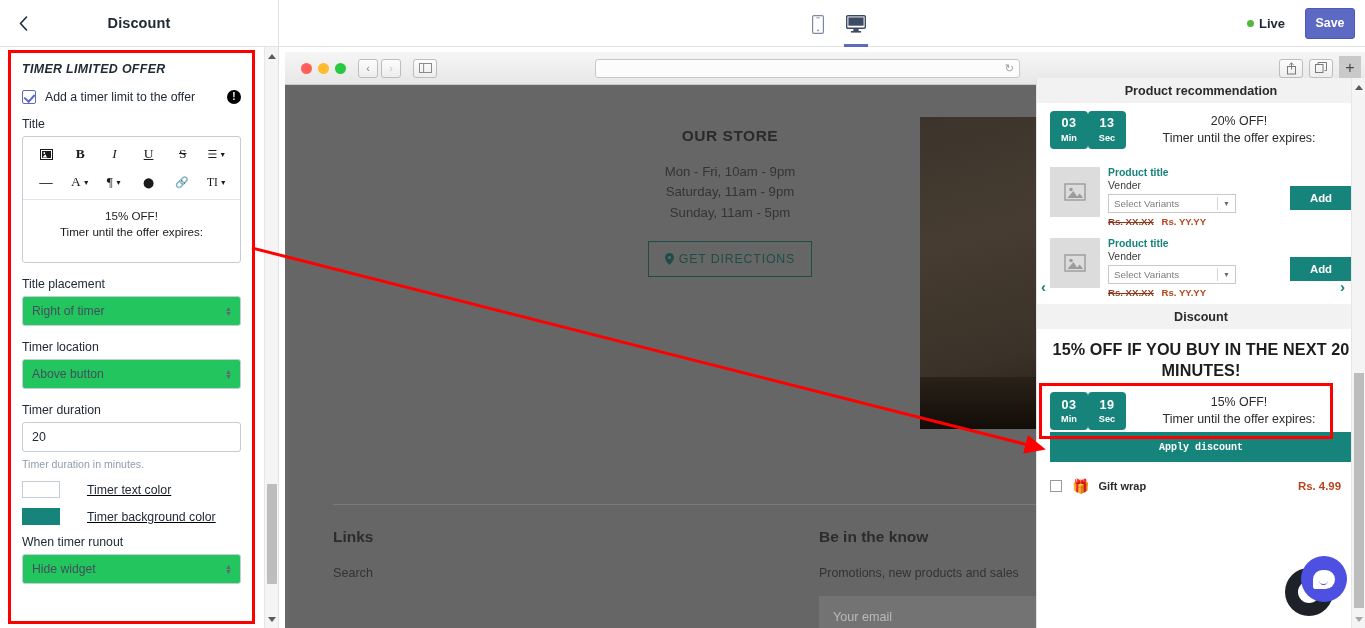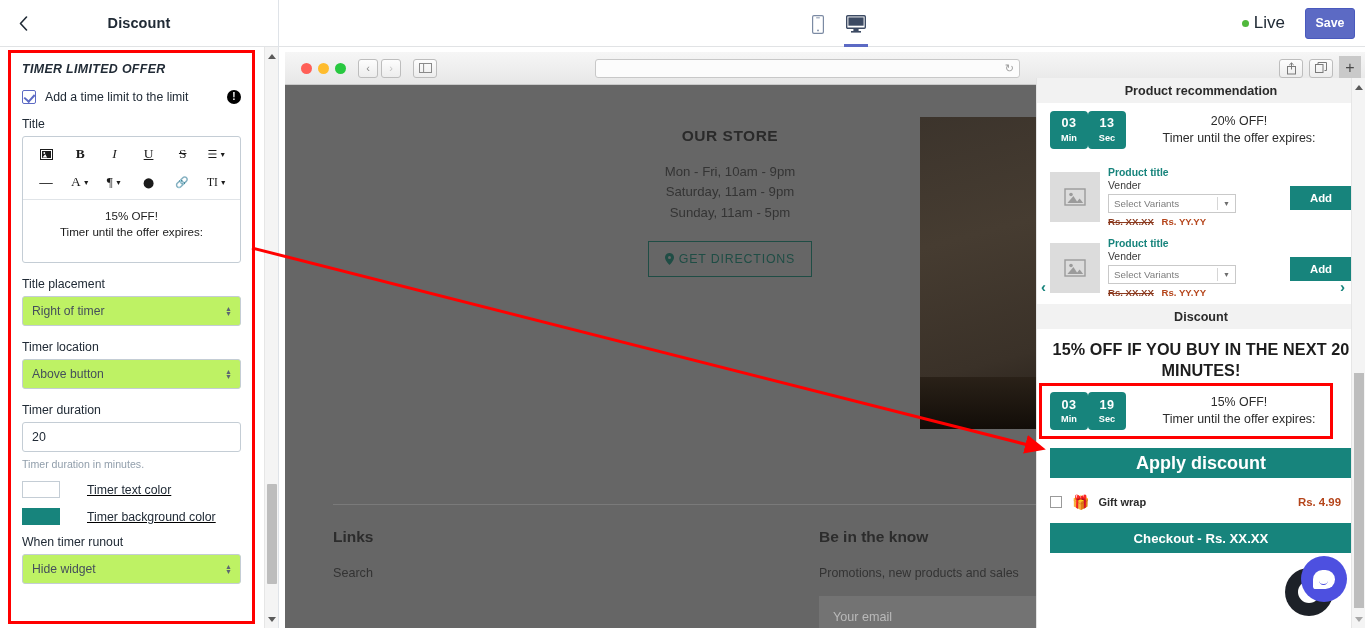--- a/index.html
+++ b/index.html
@@ -83,21 +83,21 @@
   .tb-btn .car { font-size: 7px; margin-left:2px; font-family:"Liberation Sans",sans-serif; }
   .editor-sep { height:1px; background:#e0e4e8; }
   .editor-body {
     min-height: 62px; padding: 8px 6px; text-align:center;
     font-size: 11.6px; color:#1b1b1b; line-height: 1.42;
   }
 
   .select-wrap { position:relative; margin-bottom: 14px; }
   select.sel, .sel {
     width: 100%; height: 30px; border:1px solid #c4cdd5; border-radius:3px;
-    background: #bef264; font-size: 12.2px; color:#454f5b;
+    background: #22c55e; font-size: 12.2px; color:#454f5b;
     padding: 0 26px 0 9px; appearance:none; -webkit-appearance:none;
     font-family:"Liberation Sans", sans-serif; cursor:pointer;
     display:flex; align-items:center;
   }
   .sel-arrows {
     position:absolute; right:9px; top:50%; transform:translateY(-50%);
     display:flex; flex-direction:column; line-height:5px; color:#5c6671;
     font-size:7px; pointer-events:none;
   }
   input.txt {
@@ -142,21 +142,21 @@
     width: 38px; height: 40px; display:flex; align-items:center; justify-content:center;
     cursor:pointer; position:relative; padding-bottom: 6px;
   }
   .dev-btn.active:after {
     content:""; position:absolute; bottom:0; left:7px; right:7px; height:3px; background:#5c6ac4;
   }
   #live-indicator {
     position:absolute; right: 80px; display:flex; align-items:center; gap:5px;
   }
   .live-dot { width:7px; height:7px; border-radius:50%; background:#50b83c; }
-  .live-text { font-size:17px; color:#212b36; }
+  .live-text { font-size:13px; color:#212b36;font-weight:bold; }
   #save-button {
     position:absolute; right: 10px; width: 50px; height: 31px;
     background:#5c6ac4; border:1px solid #4959bd; border-radius:3px;
     color:#fff; font-size:12.4px; font-weight:600;
     display:flex; align-items:center; justify-content:center; cursor:pointer;
   }
 
   
   #preview {
     position:absolute; left:285px; top:47px; width:1080px; height:581px; background:#fff;
@@ -240,21 +240,21 @@
   .timer-row { display:flex; align-items:center; }
   .tbox {
     width: 38px; height: 38px; background:#17847c; border-radius:4px; color:#fff;
     display:flex; flex-direction:column; align-items:center; justify-content:center;
   }
   .tbox .num { font-size: 12.6px; font-weight:700; line-height:1.05; letter-spacing:.4px; }
   .tbox .unit { font-size: 9.2px; font-weight:700; margin-top:2px; }
   .timer-caption { flex:1; text-align:center; font-size: 12.4px; color:#2b2b2b; line-height:1.38; }
   .timer-caption .l1 { display:block; }
 
-  .prod-row { display:flex; align-items:center; margin-top: 10px; position:relative; }
+  .prod-row { display:flex; align-items:flex-start; margin-top: 10px; position:relative; }
   .prod-thumb {
     width: 50px; height: 50px; background:#dcdcdc; flex:none;
     display:flex; align-items:center; justify-content:center;
   }
   .prod-info { margin-left: 8px; flex:1; }
   .prod-title { font-size:10.4px; font-weight:700; color:#17847c; }
   .prod-vendor { font-size:10.4px; color:#3a3a3a; margin-top:2px; }
   .variant-sel {
     margin-top:3px; width: 128px; height: 19px; border:1px solid #c9c9c9; background:#fff;
     display:flex; align-items:center; font-size:9.8px; color:#7d7d7d; padding-left:5px;
@@ -280,23 +280,23 @@
   #discount-head {
     text-align:center; font-size:16.2px; font-weight:700; color:#1d1d1d;
     line-height:1.3; letter-spacing:.1px; padding: 0 2px;
   }
   #discount-timer-wrap { margin-top: 11px; position:relative; }
   #discount-timer-outline {
     position:absolute; left:-11px; top:-9px; width: 294px; height: 56px;
     border:3px solid #ff0000; pointer-events:none;
   }
   #apply-discount {
-    margin-top: 18px; height: 30px; background:#17847c; color:#fff;
-    font-size:18px; font-weight:700; display:flex; align-items:center;
-    justify-content:center; cursor:pointer;
+    margin-top: 2px; height: 30px; background:#17847c; color:#fff;
+    font-size:10px; font-weight:700; display:flex; align-items:center;
+    justify-content:center; cursor:pointer;font-family:Liberation Mono, monospace;
   }
   #giftwrap-row { display:flex; align-items:center; margin-top: 17px; position:relative; }
   .gw-cb { width:12px; height:12px; border:1px solid #9a9a9a; background:#fff; cursor:pointer; flex:none; }
   .gw-icon { margin-left: 10px; font-size: 14px; line-height:1; }
   .gw-label { margin-left: 9px; font-size:11px; font-weight:700; color:#2b2b2b; }
   .gw-price { position:absolute; right: 11px; font-size:11.4px; font-weight:700; color:#b5451b; }
   #checkout-btn {
     margin-top: 14px; height: 30px; background:#17847c; color:#fff;
     font-size:13.2px; font-weight:700; display:flex; align-items:center;
     justify-content:center; cursor:pointer;
@@ -349,21 +349,21 @@
       <div id="sidebar-title">Discount</div>
     </div>
 
     <div id="sidebar-body">
       <div id="settings">
 
         <div class="section-title">TIMER LIMITED OFFER</div>
 
         <div class="checkbox-row">
           <div class="cb"></div>
-          <div class="cb-label">Add a time limit to the limit</div>
+          <div class="cb-label">Add a timer limit to the offer</div>
           <div class="info-dot">!</div>
         </div>
 
         <div class="field-label">Title</div>
 
         <div class="editor">
           <div class="editor-toolbar">
             <div class="tb-row">
               <div class="tb-btn">
                 <svg width="13" height="11" viewBox="0 0 13 11">
@@ -648,21 +648,20 @@
 
         <div id="apply-discount">Apply discount</div>
 
         <div id="giftwrap-row">
           <span class="gw-cb"></span>
           <span class="gw-icon">🎁</span>
           <span class="gw-label">Gift wrap</span>
           <span class="gw-price">Rs. 4.99</span>
         </div>
 
-        <div id="checkout-btn">Checkout - Rs. XX.XX</div>
       </div>
 
       <div id="w-scroll">
         <div class="sb-arrow up">
             <span class="tri up"></span>
           </div>
         <div id="w-thumb"></div>
         <div class="sb-arrow down">
             <span class="tri down" style="border-top-color:#a8a8a8"></span>
           </div>

